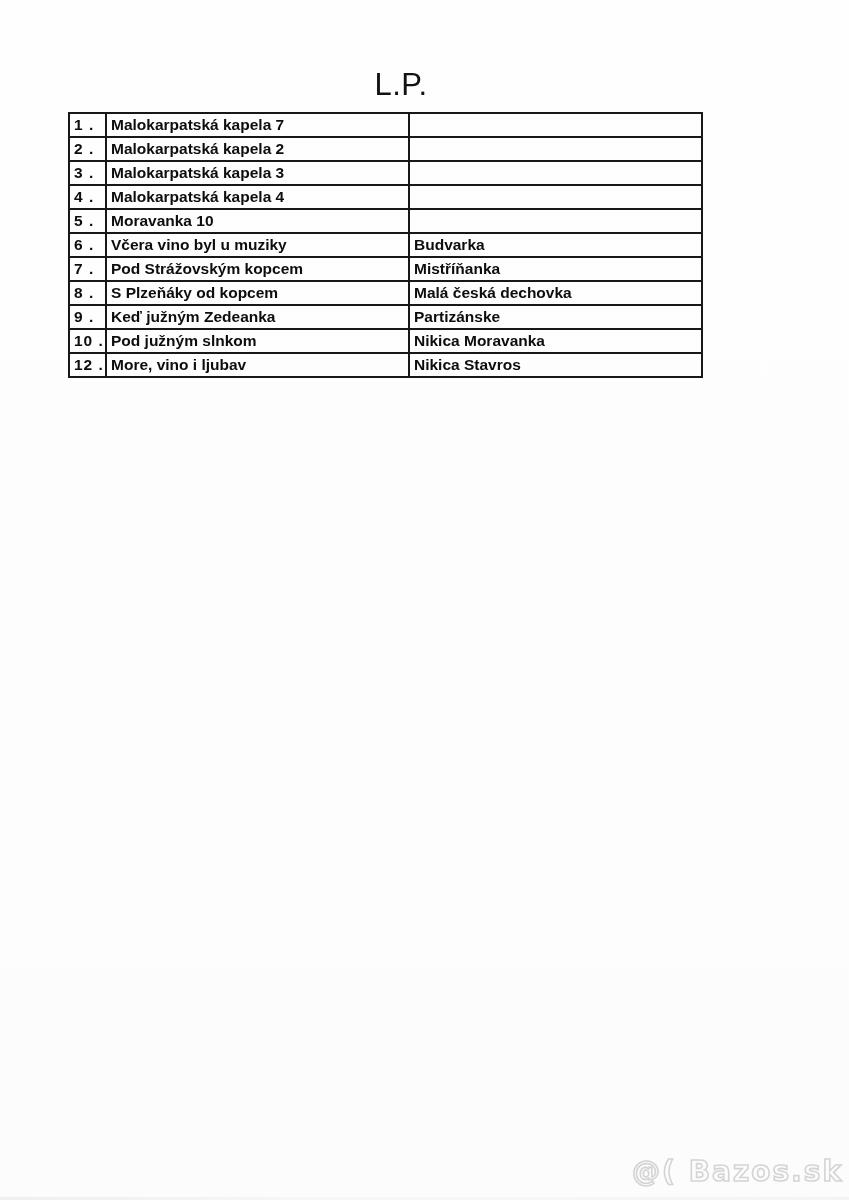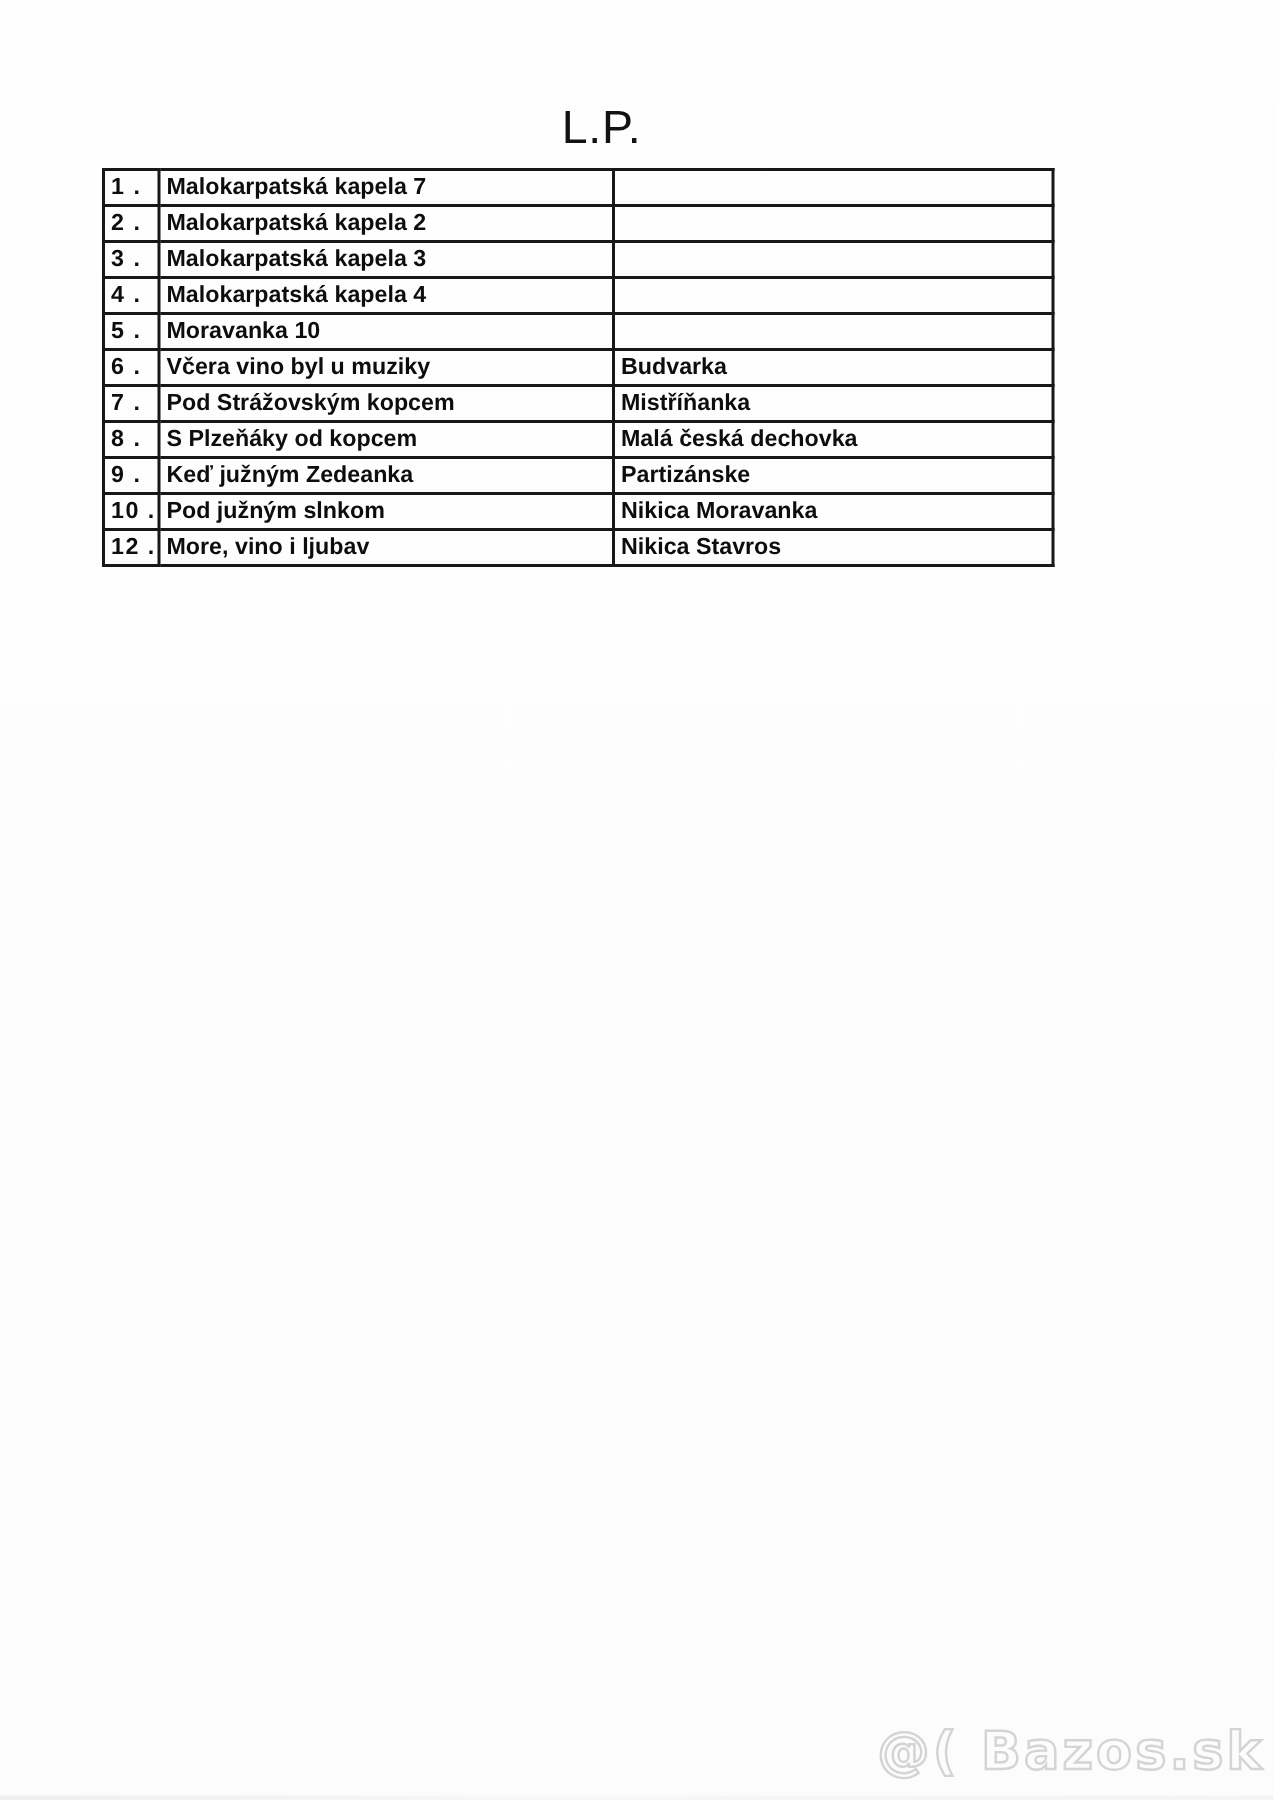--- a/index.html
+++ b/index.html
@@ -68,21 +68,21 @@
   }
   table.lp-table td.num {
     padding-left: 4px;
     letter-spacing: 1px;
   }
   .watermark {
     position: absolute;
     right: 6px;
     bottom: 12px;
     font-family: "DejaVu Sans", sans-serif;
-    font-size: 35px;
+    font-size: 28px;
     font-weight: bold;
     letter-spacing: 2px;
     color: rgba(255, 255, 255, 0.1);
     -webkit-text-stroke: 1.6px #d4d4d4;
     user-select: none;
   }
 </style>
 </head>
 <body>
 

